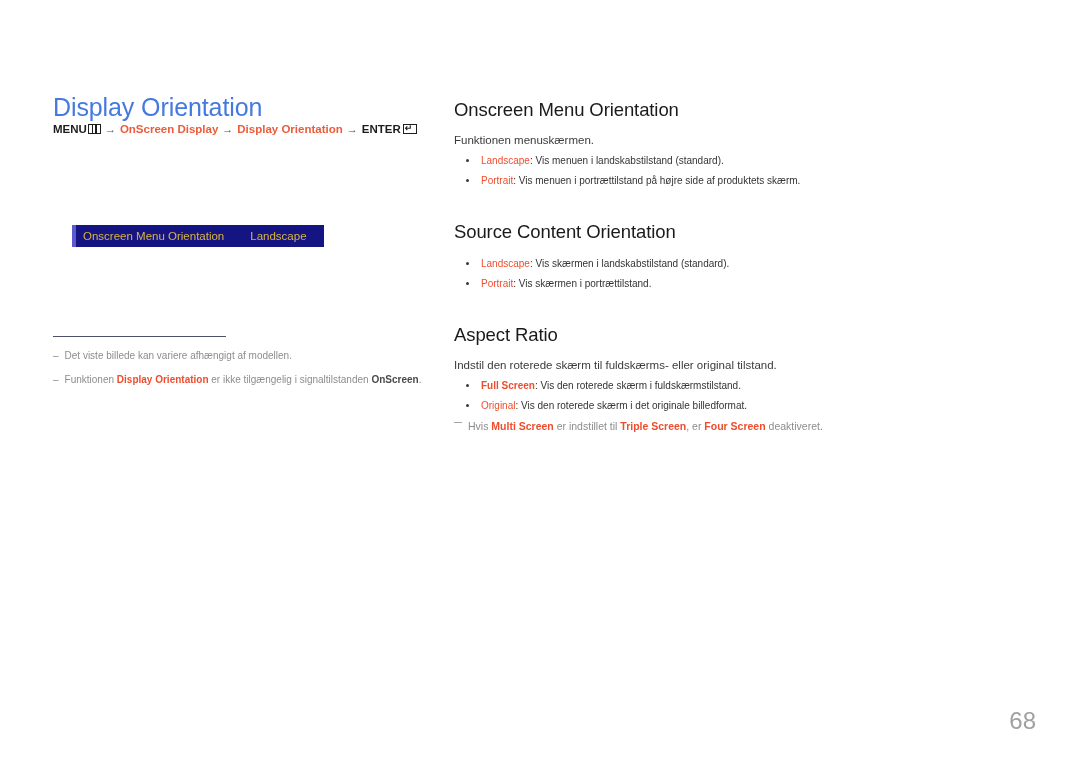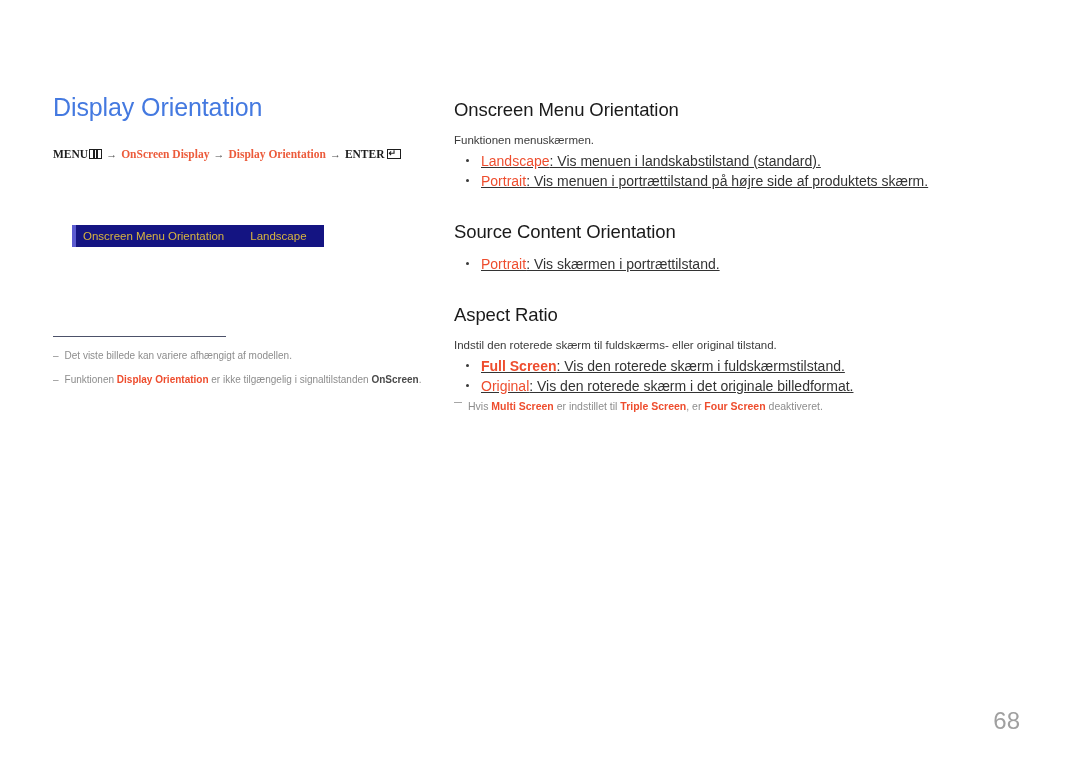--- a/index.html
+++ b/index.html
@@ -34,30 +34,28 @@
     font-size: 25px;
     font-weight: 400;
     color: #4479e0;
     letter-spacing: -0.1px;
     line-height: 30px;
     margin: 0;
     white-space: nowrap;
   }
 
   .menu-path {
-    margin-top: 25px;
     font-size: 11.5px;
     line-height: 14px;
     color: #1d1d1d;
     font-weight: 700;
     white-space: nowrap;
     display: flex;
     align-items: center;
     gap: 0px;
-    font-family: Liberation Serif, serif;
   }
   .menu-path .seg-dark { color: #1d1d1d; font-weight: 700; }
   .menu-path .seg-red  { color: #ec5b3b; font-weight: 700; }
   .menu-path .arrow {
     color: #4a4a4a;
     font-weight: 400;
     padding: 0 4px;
     font-size: 11px;
   }
 
@@ -187,27 +185,26 @@
     margin: 0 0 3px 0;
     white-space: nowrap;
   }
 
   ul.bullets {
     list-style: none;
     margin: 0;
     padding: 0;
   }
   ul.bullets li {
-    font-size: 14px;
+    font-size: 10px;
     line-height: 20px;
     color: #333333;
     position: relative;
     padding-left: 27px;
     white-space: nowrap;
-    text-decoration: underline;
   }
   ul.bullets li::before {
     content: "";
     position: absolute;
     left: 12px;
     top: 8px;
     width: 3.4px;
     height: 3.4px;
     border-radius: 50%;
     background: #3a3a3a;
@@ -230,21 +227,21 @@
     top: 6px;
     width: 8px;
     height: 1.4px;
     background: #a6a6a6;
   }
   .sub-note .kw-red { color: #ee4d2e; font-weight: 700; }
 
   
   .page-number {
     position: absolute;
-    right: 60px;
+    right: 44px;
     bottom: 28px;
     font-size: 24px;
     color: #a0a0a0;
     font-weight: 400;
     line-height: 28px;
   }
 </style>
 </head>
 <body>
 
@@ -293,20 +290,21 @@
           <h2 class="sec-title">Onscreen Menu Orientation</h2>
           <p class="sec-intro">Funktionen menuskærmen.</p>
           <ul class="bullets">
             <li><span class="kw">Landscape</span><span>: Vis menuen i landskabstilstand (standard).</span></li>
             <li><span class="kw">Portrait</span><span>: Vis menuen i portrættilstand på højre side af produktets skærm.</span></li>
           </ul>
         </div>
         <div>
           <h2 class="sec-title spaced">Source Content Orientation</h2>
           <ul class="bullets">
+            <li><span class="kw">Landscape</span><span>: Vis skærmen i landskabstilstand (standard).</span></li>
             <li><span class="kw">Portrait</span><span>: Vis skærmen i portrættilstand.</span></li>
           </ul>
         </div>
         <div>
           <h2 class="sec-title spaced">Aspect Ratio</h2>
           <p class="sec-intro">Indstil den roterede skærm til fuldskærms- eller original tilstand.</p>
           <ul class="bullets">
             <li><span class="kw-b">Full Screen</span><span>: Vis den roterede skærm i fuldskærmstilstand.</span></li>
             <li><span class="kw">Original</span><span>: Vis den roterede skærm i det originale billedformat.</span></li>
           </ul>

